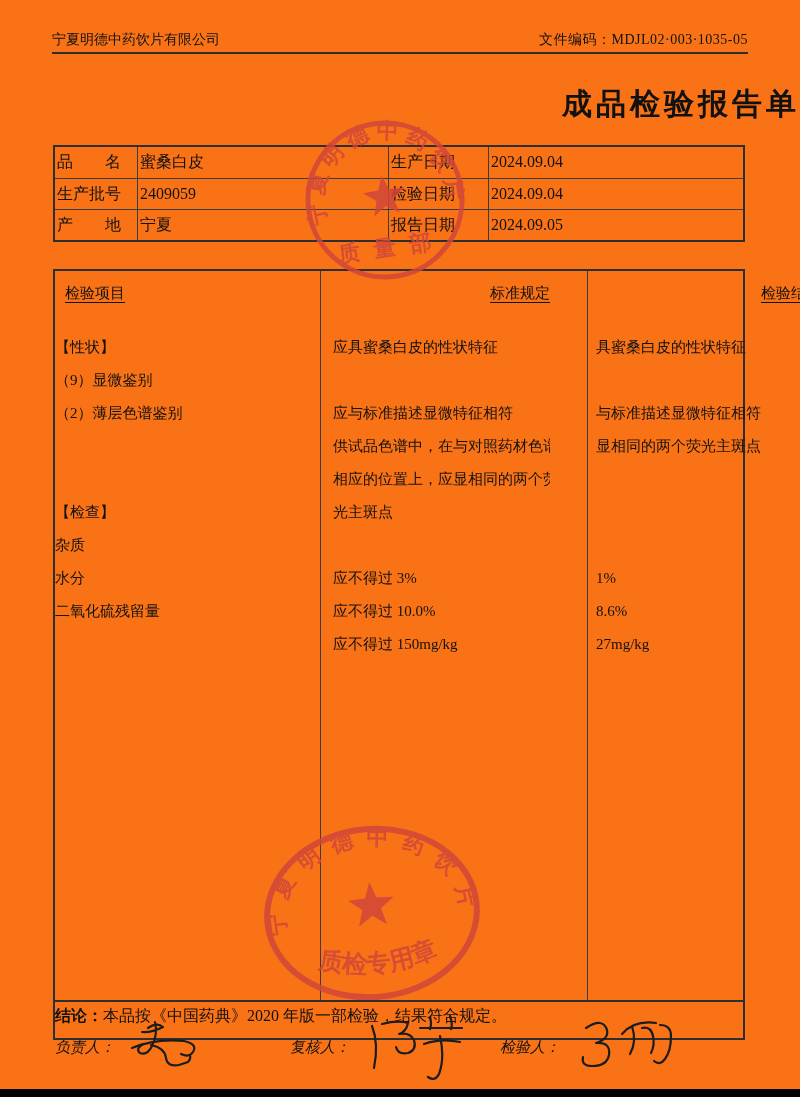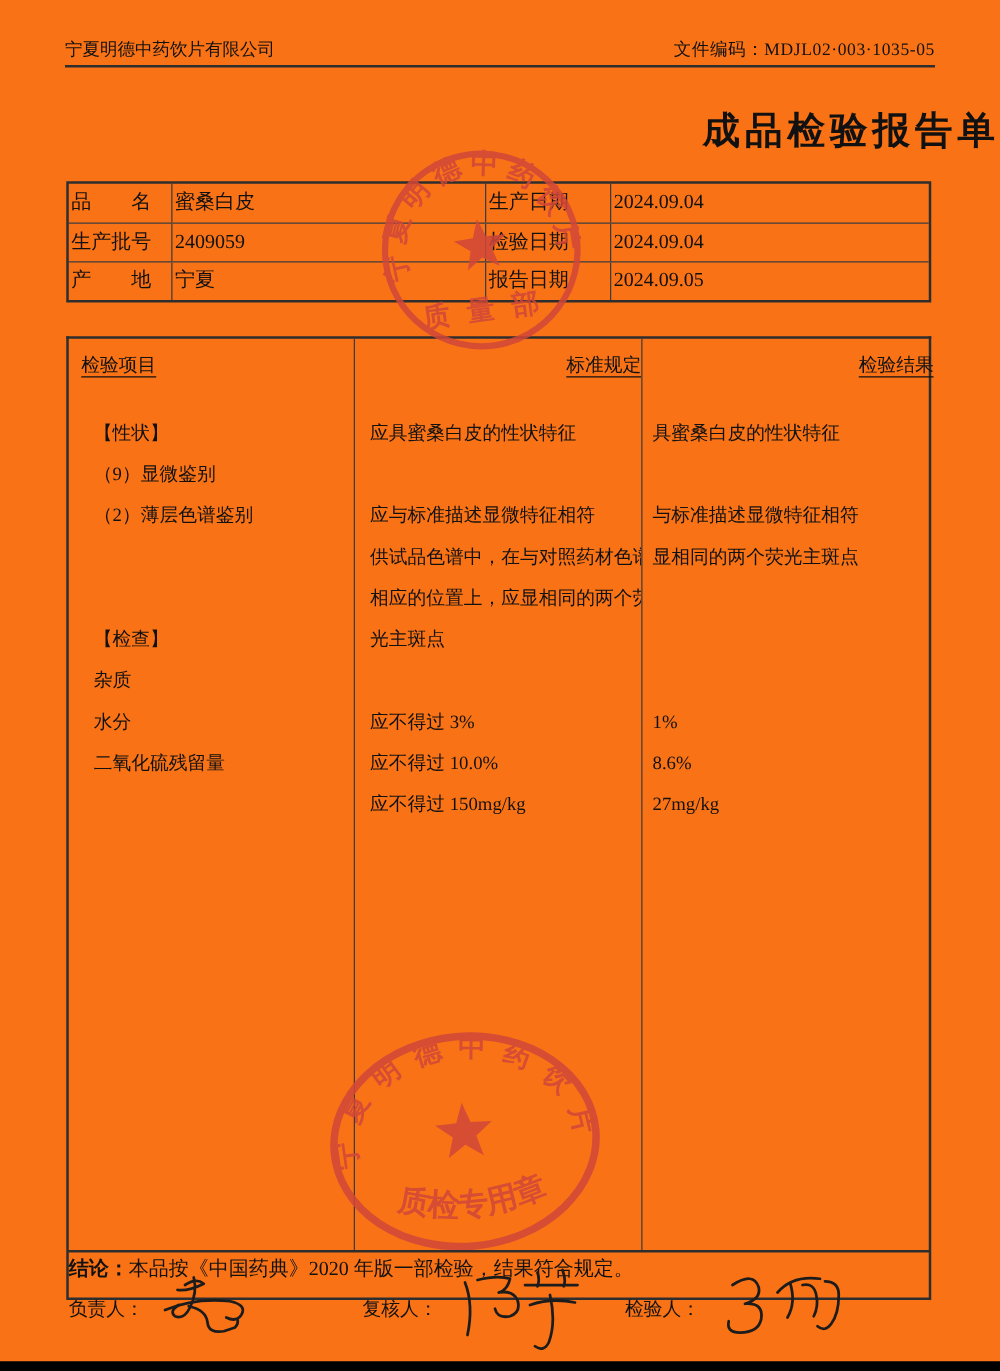--- a/index.html
+++ b/index.html
@@ -28,40 +28,40 @@
   }
   .info-row { display:grid; grid-template-columns:82px 251px 100px 259px; height:31px; }
   .info-row + .info-row { border-top:1px solid #3c3c3c; }
   .info-row.last { grid-template-columns:333px 359px; }
   .cell { line-height:30px; padding-left:2px; white-space:nowrap; overflow:hidden; }
   .cell.bl { border-left:1px solid #3c3c3c; }
   
   .result-table {
     position:absolute; left:53px; top:269px; width:692px; height:731px;
     border:2px solid #2e2e2e; border-bottom:none;
-    display:grid; grid-template-columns:228px 230px 234px; font-size:15px;
+    display:grid; grid-template-columns:228px 230px 234px; font-size:15px;gap:37px;
   }
   .rcol { overflow:hidden; }
   .rcol + .rcol { border-left:1px solid #3c3c3c; }
   .rhead { height:44px; line-height:44px; text-align:right; }
   .rhead span { text-decoration:underline; text-underline-offset:4px; }
   .rhead.left { text-align:left; padding-left:10px; }
   .rlines { margin-top:16px; }
-  .rline { height:33px; line-height:33px; padding-left:20px; white-space:nowrap; }
+  .rline { height:33px; line-height:33px; padding-left:0; white-space:nowrap; }
   .rcol:nth-child(2) .rline { padding-left:12px; }
   .rcol:nth-child(3) .rline { padding-left:8px; }
   
   .conclusion {
     position:absolute; left:53px; top:1000px; width:692px; height:40px;
     border:2px solid #2e2e2e; line-height:28px; 
     font-size:16px; white-space:nowrap;
   }
   .conclusion .lbl { font-weight:bold; }
   
-  .sig-label { position:absolute; font-size:15px; white-space:nowrap; }
+  .sig-label { position:absolute; font-size:15px; white-space:nowrap;font-style:italic; }
   .sig-svg { position:absolute; }
   .sig-svg path { stroke:#1c1c1c; stroke-width:2.2; fill:none; stroke-linecap:round; stroke-linejoin:round; }
   
   .stamp { position:absolute; opacity:.85; }
   .stamp text { font-family:"Liberation Serif",serif; }
   
   .scan-bar { position:absolute; left:0; top:1089px; width:800px; height:8px; background:#000; }
 </style>
 </head>
 <body>

